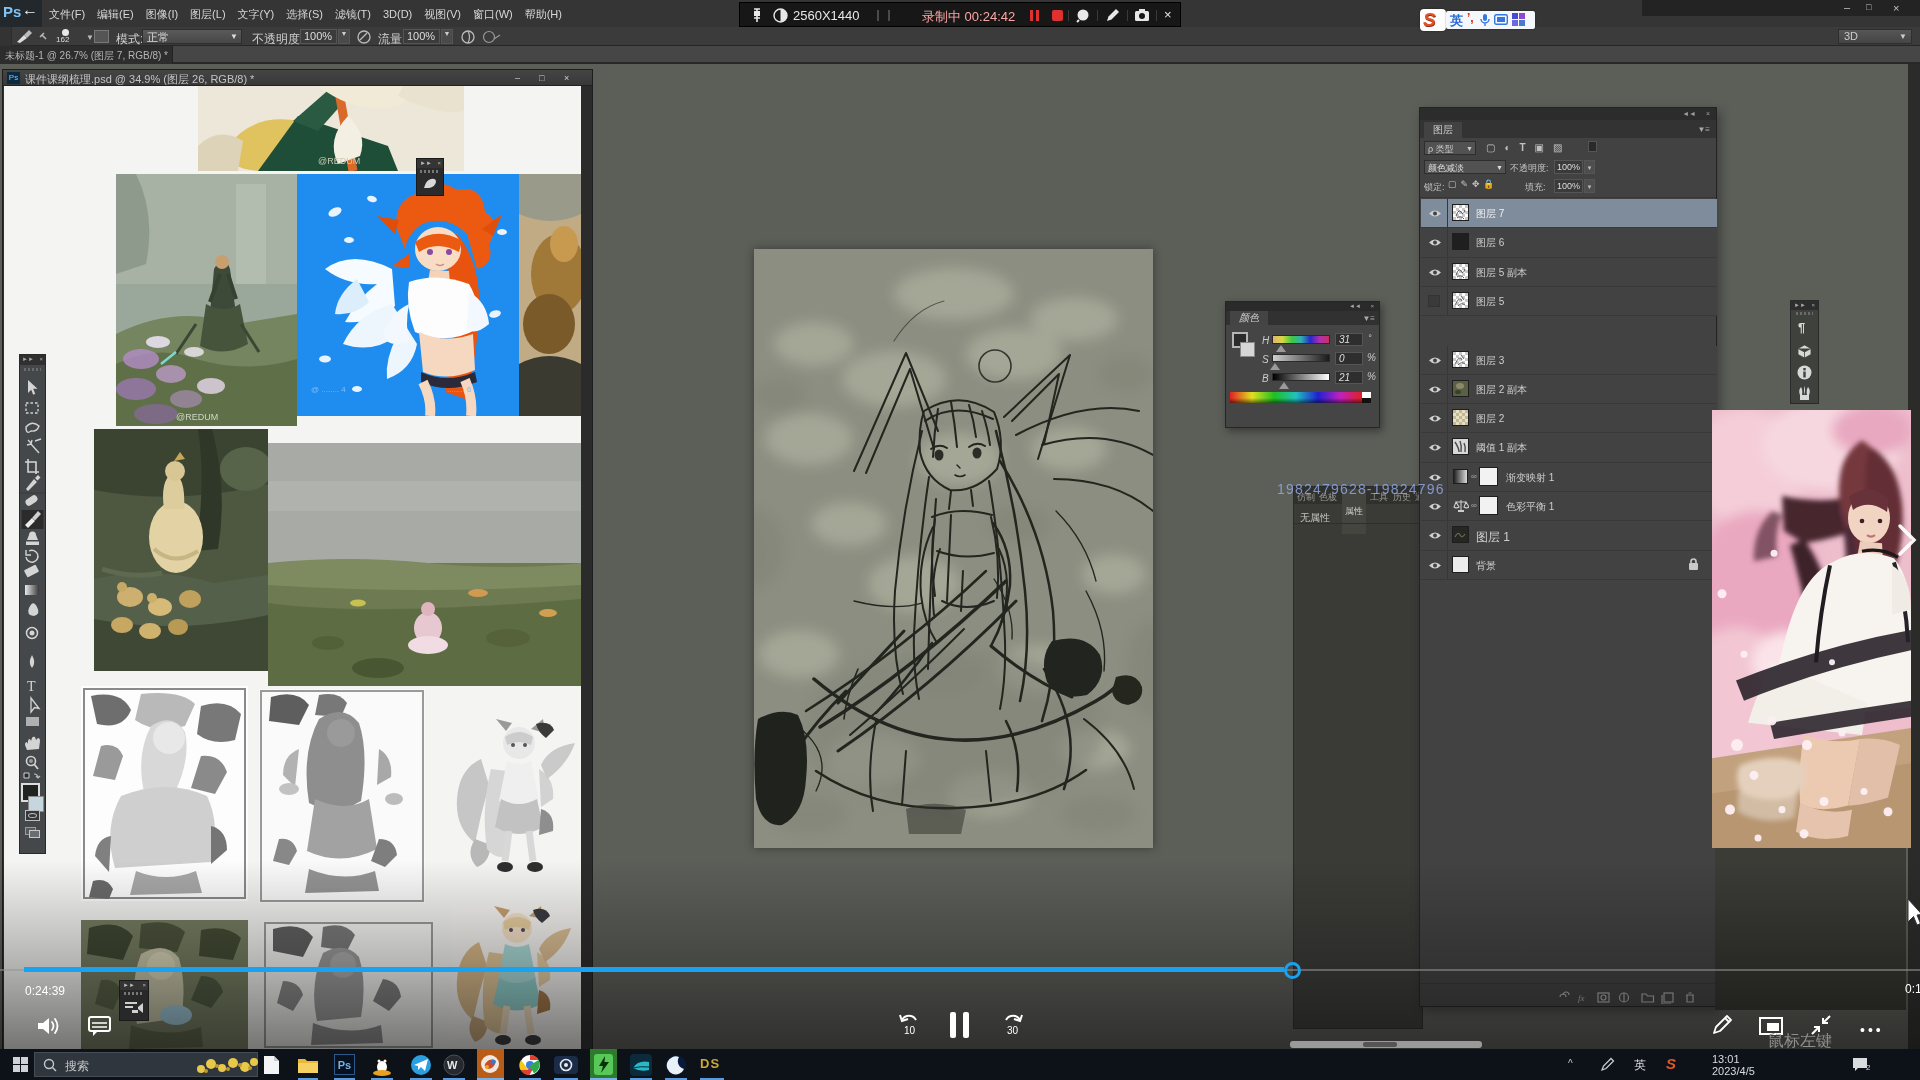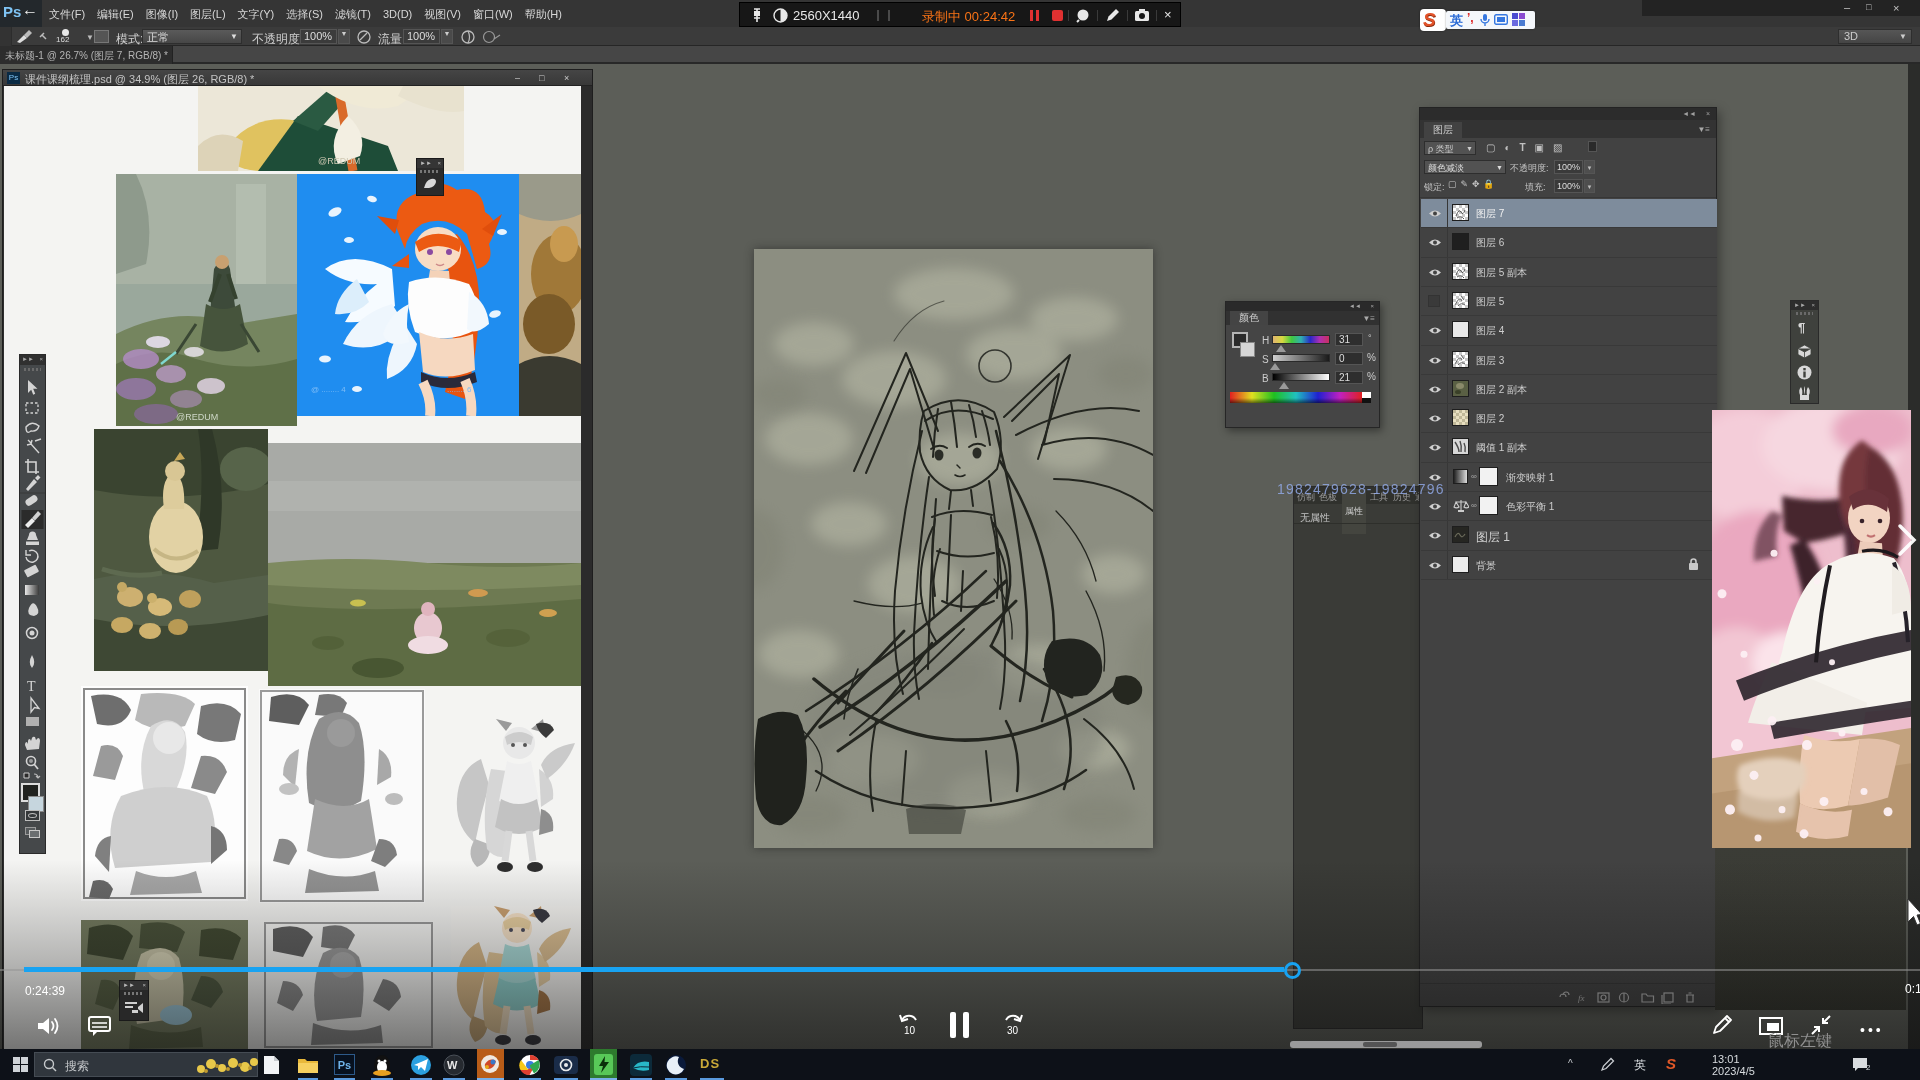--- a/index.html
+++ b/index.html
@@ -521,21 +521,21 @@
       </g>
     </svg>
     <div class="abs" style="left:1px;top:428px;width:19px;height:19px;background:#20221f;border:2px solid #dcdcdc;"></div>
     <div class="abs" style="left:8px;top:441px;width:16px;height:16px;background:#c6d6de;border:1px solid #8a8a8a;"></div>
     <div class="abs" style="left:5px;top:455px;width:15px;height:11px;border:1.5px solid #bdbdbd;background:#35383a;"></div>
     <div class="abs" style="left:8px;top:458px;width:9px;height:5px;border:1px solid #bdbdbd;border-radius:50%;"></div>
     <div class="abs" style="left:5px;top:472px;width:11px;height:8px;border:1.5px solid #9a9a9a;background:#565a5c;"></div>
     <div class="abs" style="left:9px;top:475px;width:11px;height:8px;border:1.5px solid #c8c8c8;background:#6a6e70;"></div>
   </div>
 
-  <div class="abs" style="left:1225px;top:301px;width:155px;height:127px;background:#454545;border:1px solid #262626;box-shadow:2px 3px 8px rgba(0,0,0,0.4);" id="colorpanel">
+  <div class="abs" style="left:1225px;top:301px;width:155px;height:127px;background:#454545;border:1px solid #262626;box-shadow:2px 3px 8px rgba(0,0,0,0.4);font-style:italic;" id="colorpanel">
     <div class="abs" style="left:0;top:0;width:153px;height:9px;background:#2a2a2a;color:#a8a8a8;font-size:6px;">
         <span style="position:absolute;right:18px;top:1px;">◄◄</span>
         <span style="position:absolute;right:5px;top:1px;">×</span>
       </div>
     <div class="abs" style="left:0;top:9px;width:153px;height:14px;background:#313131;">
       <div class="abs" style="left:4px;top:0;width:38px;height:14px;background:#444444;color:#cfcfcf;font-size:10px;text-align:center;line-height:14px;">颜色</div>
       <div class="abs" style="right:4px;top:3px;color:#aaa;font-size:8px;">▼≡</div>
     </div>
 
     <div class="abs" style="left:6px;top:30px;width:16px;height:16px;background:#2b2b2b;border:2px solid #b5b5b5;"></div>
@@ -664,29 +664,20 @@
       </div>
       <div style="position:absolute;left:1px;top:179px;width:296px;height:29px;background:#424242;border-bottom:1px solid #393939;">
         <div style="position:absolute;left:7px;top:8px;width:12px;height:12px;border:1px solid #333;background:#3a3a3a;"></div>
         <div style="position:absolute;left:26px;top:0;width:1px;height:100%;background:#373737;"></div>
         <div style="position:absolute;left:31px;top:5px;width:17px;height:17px;background:conic-gradient(#fff 0 25%,#c8c8c8 0 50%,#fff 0 75%,#c8c8c8 0) 0 0/6px 6px;border:1px solid #1e1e1e;">
           <svg width="15" height="15" viewBox="0 0 15 15" style="position:absolute;left:0;top:0;">
             <path d="M2 12 Q7 2 9 8 M5 13 q3 -4 7 -1 M8 3 l3 4" stroke="#666" stroke-width="1" fill="none"></path>
           </svg>
         </div>
         <div style="position:absolute;left:55px;top:8px;color:#cfcfcf;font-size:10px;white-space:nowrap;">图层 5</div>
-      </div>
-      <div style="position:absolute;left:1px;top:208px;width:296px;height:30px;background:#424242;border-bottom:1px solid #393939;">
-        <svg style="position:absolute;left:7px;top:10px;" width="14" height="9" viewBox="0 0 14 9">
-          <path d="M1 4.5 Q7 -1.5 13 4.5 Q7 10.5 1 4.5 Z" fill="#cfcfcf"></path>
-          <circle cx="7" cy="4.5" r="2" fill="#424242"></circle>
-        </svg>
-        <div style="position:absolute;left:26px;top:0;width:1px;height:100%;background:#373737;"></div>
-        <div style="position:absolute;left:31px;top:5px;width:17px;height:17px;background:#e8e8e8;border:1px solid #1e1e1e;"></div>
-        <div style="position:absolute;left:55px;top:8px;color:#cfcfcf;font-size:10px;white-space:nowrap;">图层 4</div>
       </div>
       <div style="position:absolute;left:1px;top:238px;width:296px;height:29px;background:#424242;border-bottom:1px solid #393939;">
         <svg style="position:absolute;left:7px;top:10px;" width="14" height="9" viewBox="0 0 14 9">
           <path d="M1 4.5 Q7 -1.5 13 4.5 Q7 10.5 1 4.5 Z" fill="#cfcfcf"></path>
           <circle cx="7" cy="4.5" r="2" fill="#424242"></circle>
         </svg>
         <div style="position:absolute;left:26px;top:0;width:1px;height:100%;background:#373737;"></div>
         <div style="position:absolute;left:31px;top:5px;width:17px;height:17px;background:conic-gradient(#fff 0 25%,#c8c8c8 0 50%,#fff 0 75%,#c8c8c8 0) 0 0/6px 6px;border:1px solid #1e1e1e;">
           <svg width="15" height="15" viewBox="0 0 15 15" style="position:absolute;left:0;top:0;">
             <path d="M2 12 Q7 2 9 8 M5 13 q3 -4 7 -1 M8 3 l3 4" stroke="#666" stroke-width="1" fill="none"></path>
@@ -963,21 +954,21 @@
         <path d="M4 1 h6 M7 1 v9 M4 10 h6 M7 10 v4" stroke="#e8e8e8" stroke-width="1.6"></path>
         <path d="M4 3 h6 v5 h-6 z" fill="#e8e8e8"></path>
       </svg>
     <svg class="abs" style="left:33px;top:5px;" width="15" height="15" viewBox="0 0 15 15">
         <circle cx="7.5" cy="7.5" r="6.5" fill="none" stroke="#e8e8e8" stroke-width="1.4"></circle>
         <path d="M7.5 1 A6.5 6.5 0 0 1 7.5 14 Z" fill="#e8e8e8"></path>
       </svg>
     <div class="abs" style="left:53px;top:5px;color:#e8e8e8;font-size:13px;">2560X1440</div>
     <div class="abs" style="left:137px;top:7px;width:2px;height:11px;background:#4a4a4a;"></div>
     <div class="abs" style="left:148px;top:7px;width:2px;height:11px;background:#4a4a4a;"></div>
-    <div class="abs" style="left:182px;top:5px;color:#f97316;font-size:13px;">录制中 00:24:42</div>
+    <div class="abs" style="left:182px;top:5px;color:#fca5a5;font-size:13px;">录制中 00:24:42</div>
     <div class="abs" style="left:290px;top:7px;width:3px;height:11px;background:#e03131;"></div>
     <div class="abs" style="left:296px;top:7px;width:3px;height:11px;background:#e03131;"></div>
     <div class="abs" style="left:312px;top:7px;width:11px;height:11px;background:#e03131;border-radius:2px;"></div>
     <div class="abs" style="left:328px;top:7px;width:1px;height:11px;background:#3a3a3a;"></div>
     <svg class="abs" style="left:336px;top:5px;" width="15" height="15" viewBox="0 0 15 15">
         <circle cx="7" cy="7" r="5.5" fill="#e8e8e8"></circle>
         <path d="M3 12 l-2 2" stroke="#e8e8e8" stroke-width="2"></path>
       </svg>
     <div class="abs" style="left:357px;top:7px;width:1px;height:11px;background:#3a3a3a;"></div>
     <svg class="abs" style="left:365px;top:5px;" width="15" height="15" viewBox="0 0 15 15">

